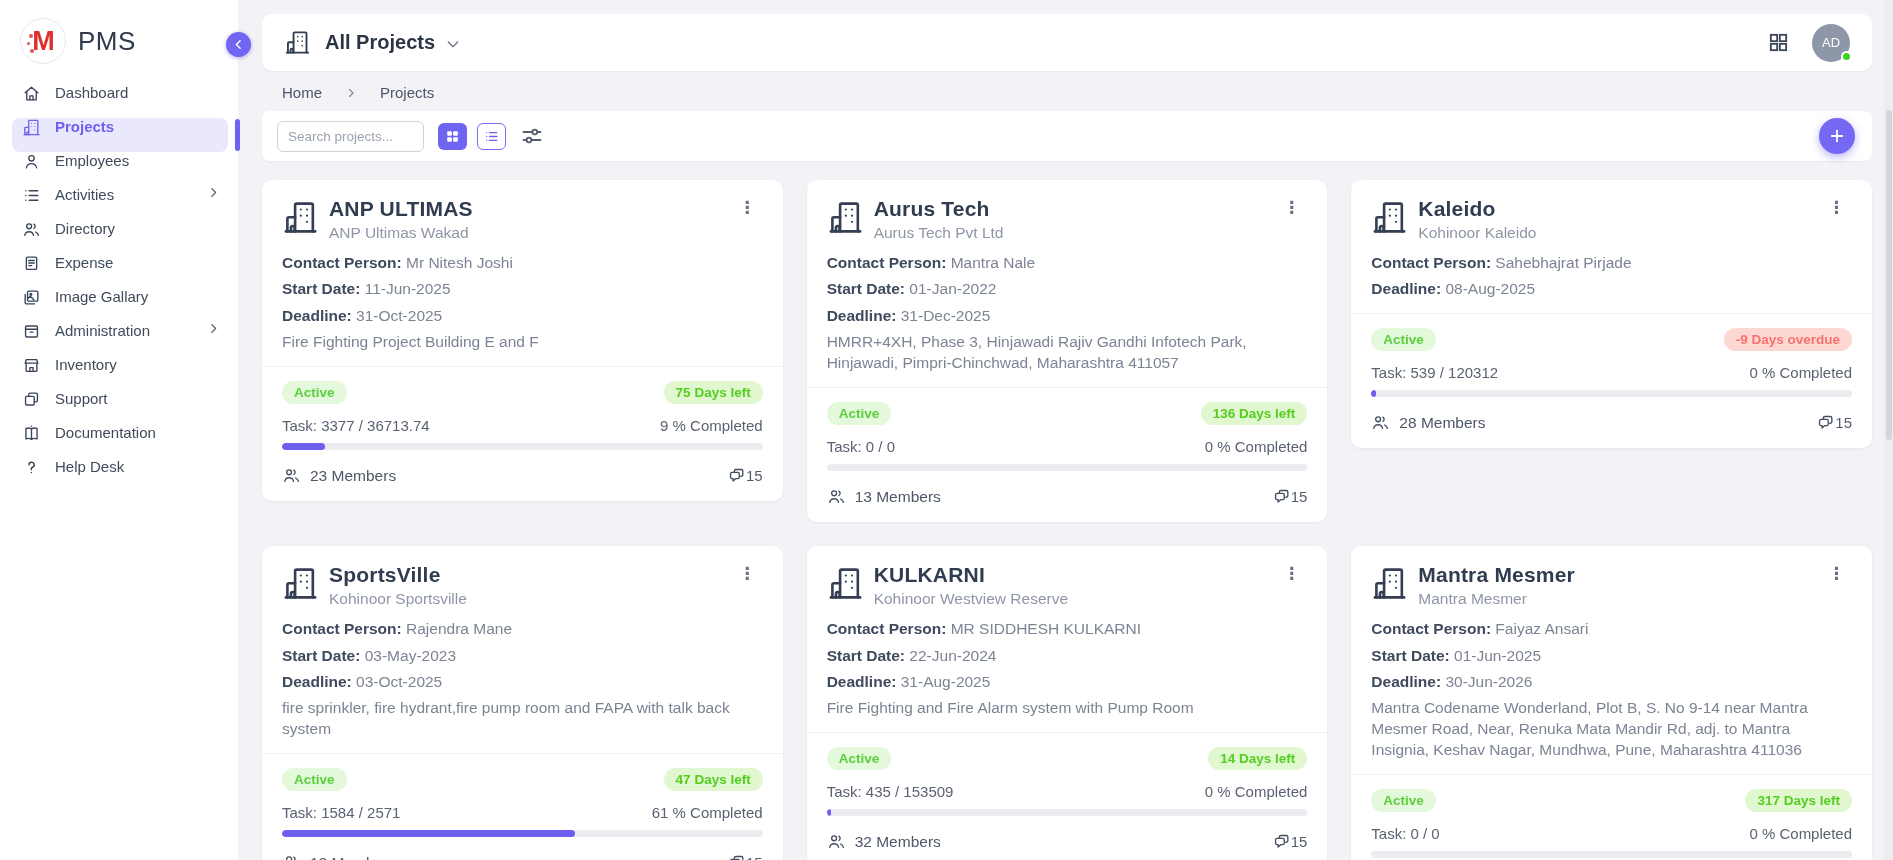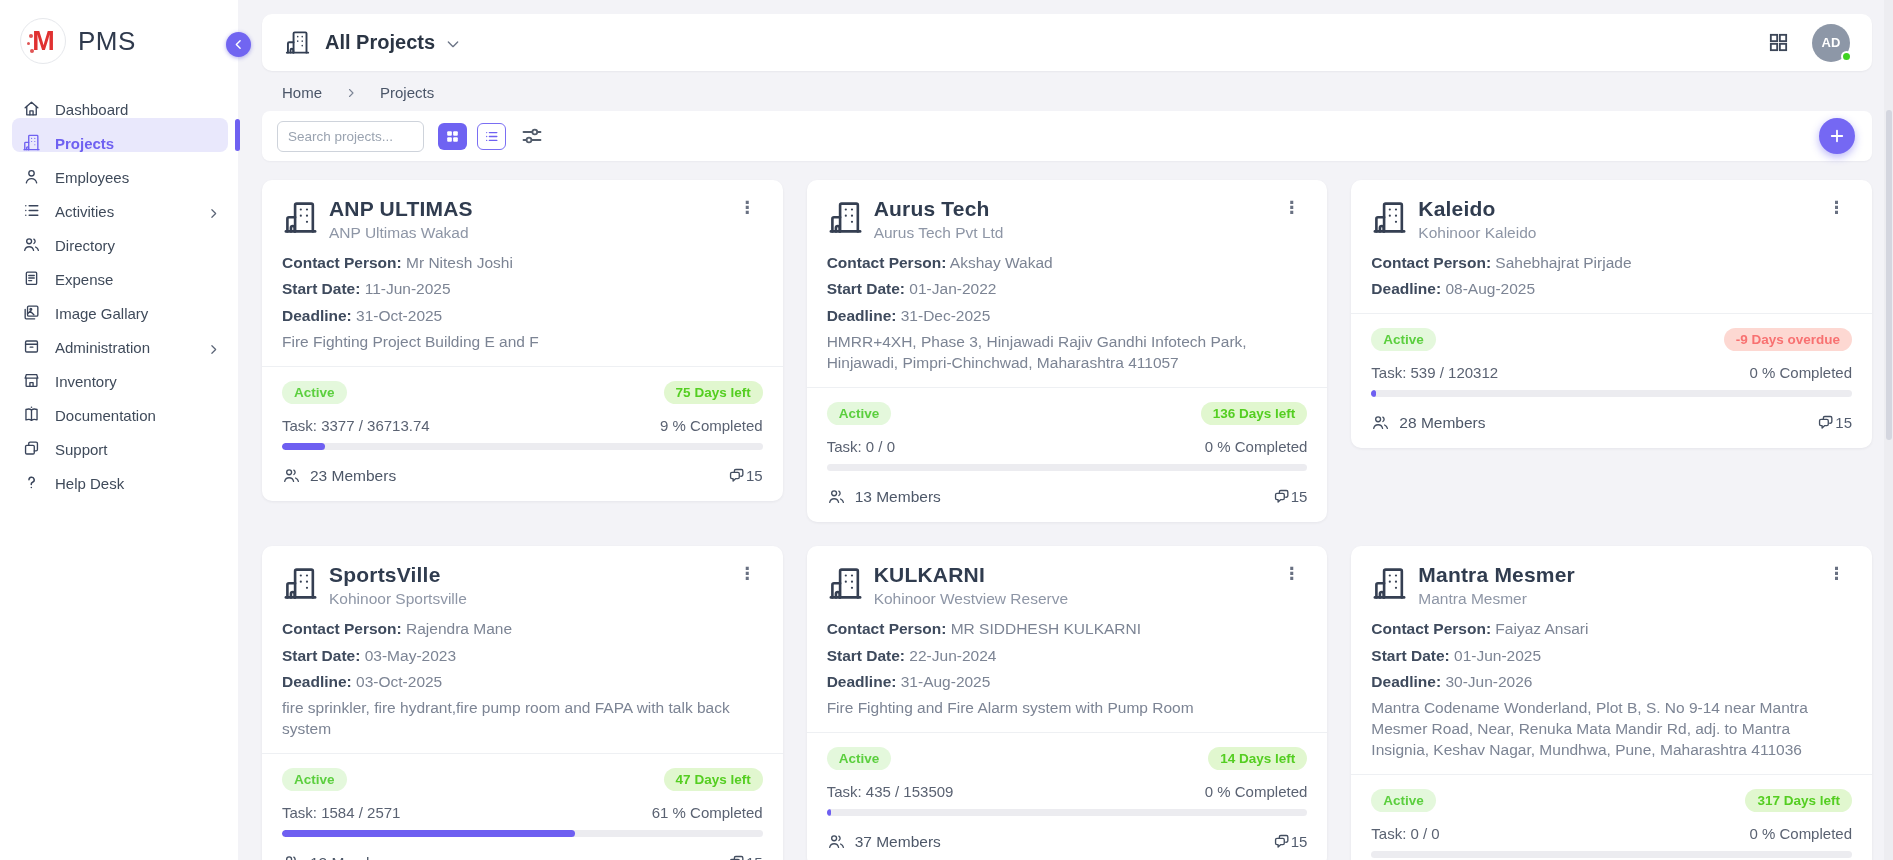--- a/index.html
+++ b/index.html
@@ -26,21 +26,21 @@
     display:flex; align-items:center; justify-content:center; position:relative; background:#fff;
   }
   .logo-m{ font-size:27px; font-weight:700; color:#e03131; letter-spacing:-1px; }
   .logo-dot{ position:absolute; border-radius:50%; background:#e05555; }
   .logo-dot.d1{ width:4px; height:4px; left:8px; top:15px; }
   .logo-dot.d2{ width:3px; height:3px; left:6px; top:23px; }
   .logo-dot.d3{ width:4px; height:4px; left:9px; top:30px; }
   .logo-text{ font-size:26px; font-weight:400; color:#2f3a4d; letter-spacing:.5px; }
   .nav{ padding-top:6px; }
   .nav-item{
-    position:relative; display:flex; align-items:flex-end; gap:14px;
+    position:relative; display:flex; align-items:flex-start; gap:14px;
     height:34px; margin:0 10px 0 12px; padding:0 8px 0 10px;
     border-radius:8px; font-size:15px; color:#3f4a5a; cursor:pointer;
   }
   .nav-item .ic{ width:19px; height:19px; color:#39445a; flex:0 0 auto; }
   .nav-item.active{ background:#e9e8fc; color:var(--accent); font-weight:600; }
   .nav-item.active .ic{ color:var(--accent); }
   .nav-item.active::after{
     content:''; position:absolute; right:-12px; top:1px; bottom:1px; width:5px;
     background:var(--accent); border-radius:3px;
   }
@@ -61,21 +61,21 @@
     height:57px; background:#fff; border-radius:10px;
     display:flex; align-items:center; padding:0 22px;
     box-shadow:0 1px 2px rgba(16,24,40,.05);
   }
   .topbar .b-ic{ width:27px; height:27px; color:#323e52; }
   .topbar-title{ font-size:20px; font-weight:700; color:#2b3544; margin:0 10px 0 14px; }
   .chev-down{ width:16px; height:16px; color:#6b7486; margin-top:3px; cursor:pointer; }
   .topbar-right{ margin-left:auto; display:flex; align-items:center; gap:22px; }
   .apps-ic{ width:23px; height:23px; color:#3c4658; cursor:pointer; }
   .avatar{ position:relative; width:38px; height:38px; border-radius:50%; background:#8d97a7;
-    color:#fff; font-size:13px; font-weight:700; display:flex; align-items:center; justify-content:center; cursor:pointer; }
+    color:#fff; font-size:13px; font-weight:400; display:flex; align-items:center; justify-content:center; cursor:pointer; }
   .status-dot{ position:absolute; right:-2px; bottom:0; width:11px; height:11px; border-radius:50%;
     background:#3fd321; border:2px solid #fff; }
 
   .breadcrumb{ display:flex; align-items:center; gap:23px; margin:13px 0 10px 20px; font-size:15px; color:#4a5568; }
   .breadcrumb .sep{ width:12px; height:12px; color:#7c8596; }
   .crumb{ cursor:pointer; }
 
   .toolbar{
     height:50px; background:#fff; border-radius:8px; display:flex; align-items:center;
     gap:10px; padding:0 15px; box-shadow:0 1px 2px rgba(16,24,40,.04);
@@ -328,30 +328,30 @@
   </div>
       <div class="nav-item">
     <svg class="ic nav-icon">
           <use href="#i-store"></use>
         </svg>
     <span class="nav-label">Inventory</span>
 
   </div>
       <div class="nav-item">
     <svg class="ic nav-icon">
+          <use href="#i-copy"></use>
+        </svg>
+    <span class="nav-label">Support</span>
+
+  </div>
+      <div class="nav-item">
+    <svg class="ic nav-icon">
           <use href="#i-book"></use>
         </svg>
     <span class="nav-label">Documentation</span>
-
-  </div>
-      <div class="nav-item">
-    <svg class="ic nav-icon">
-          <use href="#i-copy"></use>
-        </svg>
-    <span class="nav-label">Support</span>
 
   </div>
       <div class="nav-item">
     <svg class="ic nav-icon">
           <use href="#i-question"></use>
         </svg>
     <span class="nav-label">Help Desk</span>
 
   </div>
     </nav>
@@ -465,21 +465,21 @@
       <svg class="card-b-ic">
             <use href="#i-building"></use>
           </svg>
       <div class="card-titles">
         <div class="c-title">Aurus Tech</div>
         <div class="c-subtitle">Aurus Tech Pvt Ltd</div>
       </div>
       <div class="kebab">⋮</div>
     </div>
     <div class="card-details">
-      <div class="row"><span class="lbl c-contact-label">Contact Person:</span> <span class="c-contact">Akshay Wakad</span></div>
+      <div class="row"><span class="lbl c-contact-label">Contact Person:</span> <span class="c-contact">Mantra Nale</span></div>
       <div class="row"><span class="lbl c-start-label">Start Date:</span> <span class="c-start">01-Jan-2022</span></div>
       <div class="row"><span class="lbl c-deadline-label">Deadline:</span> <span class="c-deadline">31-Dec-2025</span></div>
       <div class="row c-desc">HMRR+4XH, Phase 3, Hinjawadi Rajiv Gandhi Infotech Park, Hinjawadi, Pimpri-Chinchwad, Maharashtra 411057</div>
     </div>
     <div class="divider"></div>
     <div class="status-row">
       <span class="pill status c-status">Active</span>
       <span class="pill days c-days left">136 Days left</span>
     </div>
     <div class="task-row">
@@ -617,21 +617,21 @@
       <span class="c-completed">0 % Completed</span>
     </div>
     <div class="progress">
       <div class="progress-fill c-progress-fill" style="width: 1%;"></div>
     </div>
     <div class="members-row">
       <span class="members-left">
         <svg class="ic">
               <use href="#i-people"></use>
             </svg>
-        <span class="c-members">37 Members</span>
+        <span class="c-members">32 Members</span>
       </span>
       <span class="comments">
         <svg class="ic">
               <use href="#i-chat"></use>
             </svg>
         <span class="c-comments">15</span>
       </span>
     </div>
   </article>
       <article class="card">

